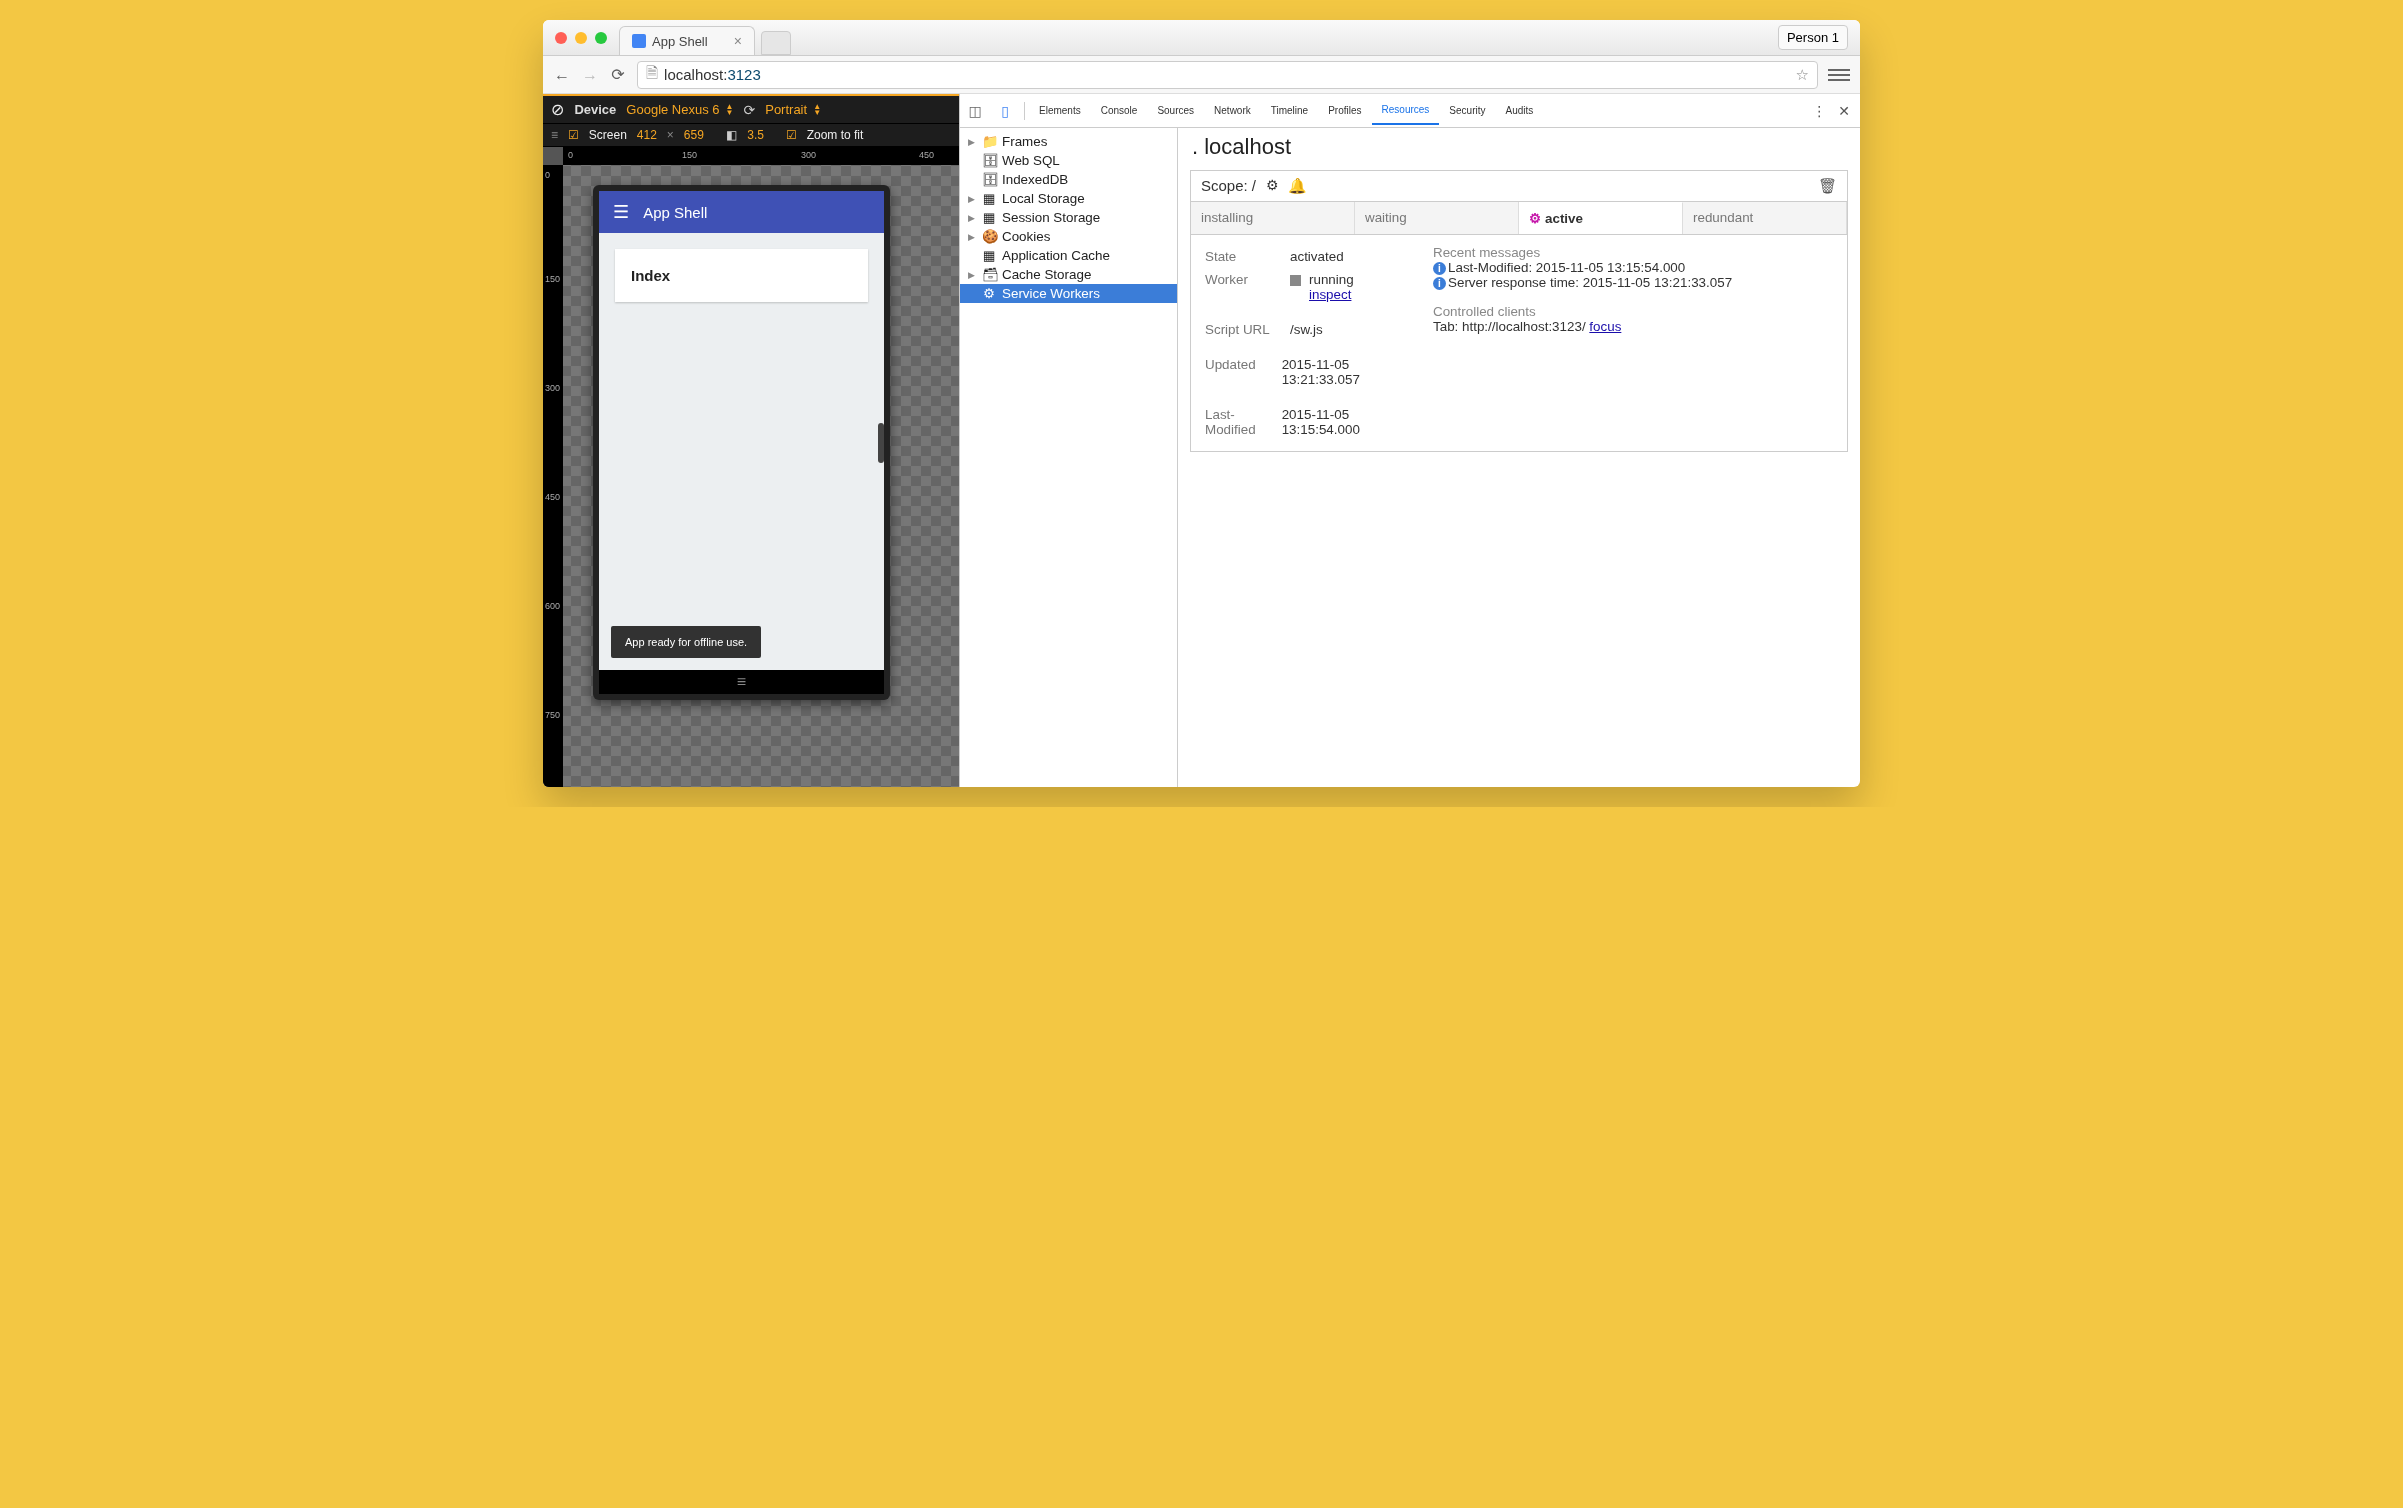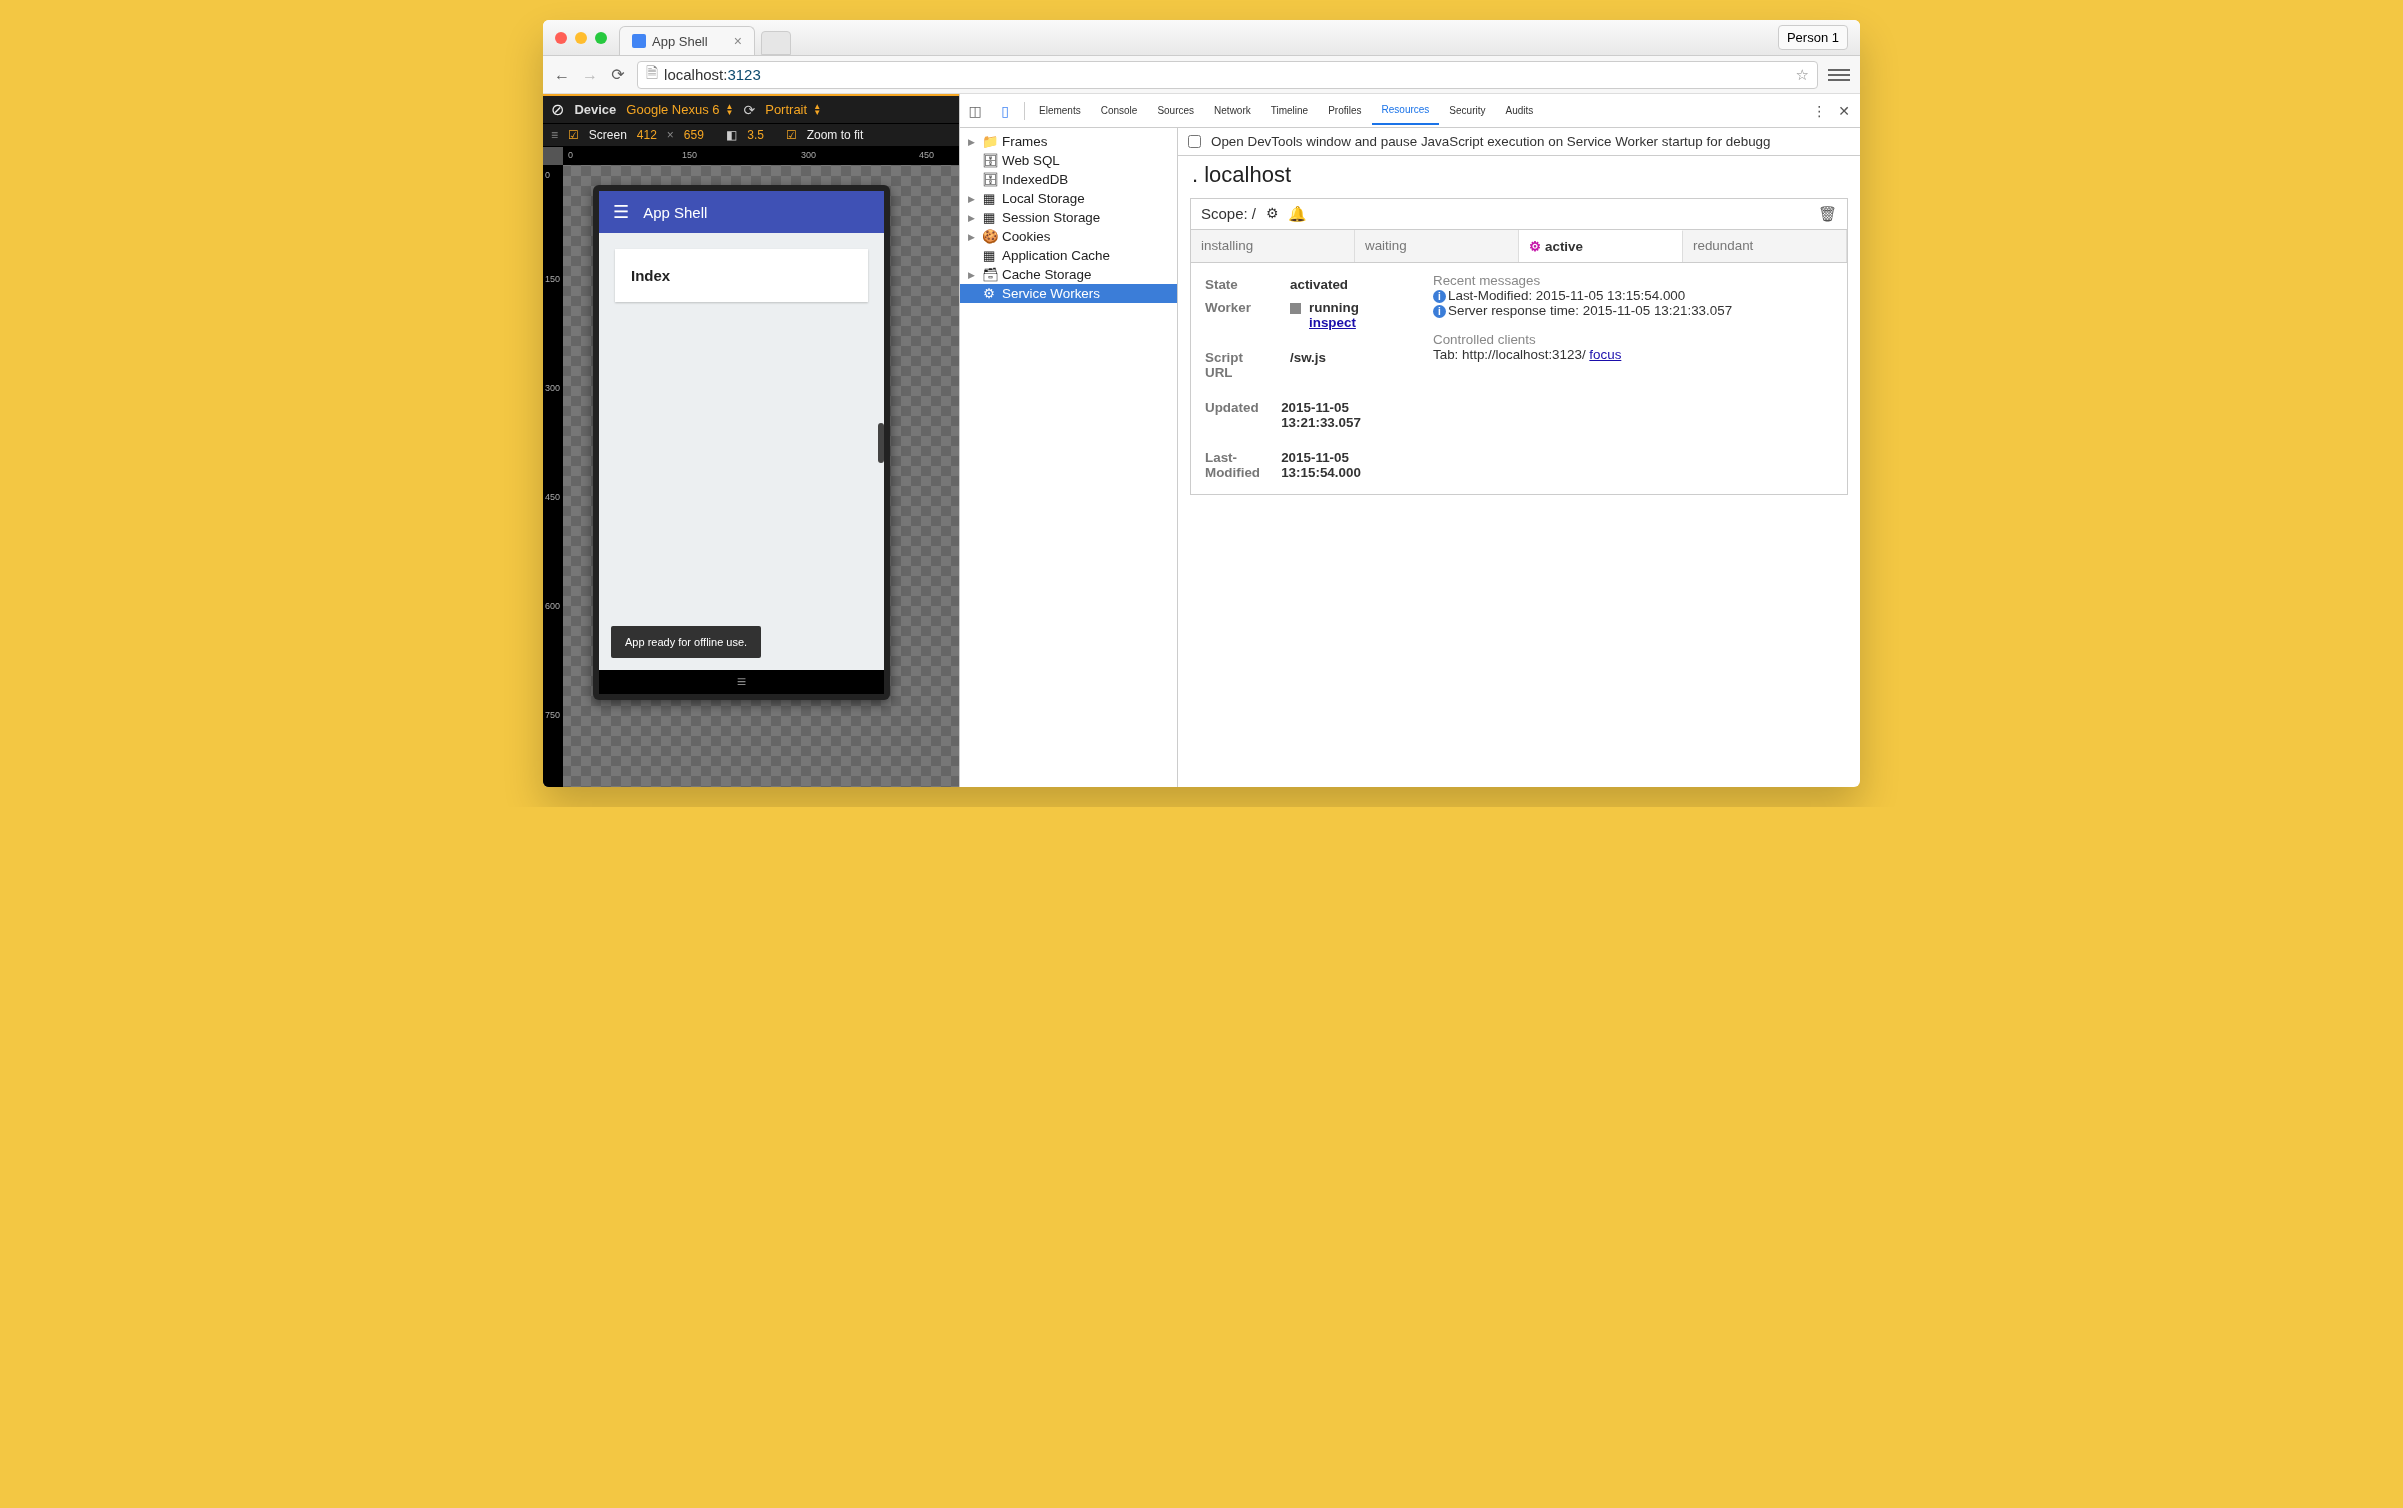--- a/index.html
+++ b/index.html
@@ -78,21 +78,21 @@
 .scope-tabs { margin:4px 12px 0 12px; border:1px solid #ccc; }
 .scope-head { display:flex; align-items:flex-start; gap:10px; padding:6px 10px; border-bottom:1px solid #ccc; font-size:15px; }
 .scope-head .trash { margin-left:auto; color:#555; }
 .status-tabs { display:flex; border-bottom:1px solid #ccc; background:#f4f4f4; }
 .status-tabs .st { flex:1; padding:8px 10px; color:#777; border-right:1px solid #ddd; }
 .status-tabs .st.active { background:#fff; color:#333; font-weight:700; border-top:1px solid #fff; }
 .status-tabs .st.active .gear { color:#c518aa; margin-right:4px; }
 .detail { display:flex; padding:10px 14px; gap:20px; }
 .detail .col { font-size:13.4px; }
 .detail .lbl { color:#888; }
-.detail .row { display:flex; gap:16px; padding:4px 0;font-weight:bold; }
+.detail .row { display:flex; gap:16px; padding:4px 0; }
 .detail .lblcell { width:69px; color:#777; }
 .detail a { color:#1a0dab; text-decoration:underline; }
 .sqstop { display:inline-block; width:11px; height:11px; background:#888; margin-right:8px; vertical-align:middle; }
 .info-i { display:inline-block; width:13px; height:13px; border-radius:50%; background:#3b7dd8; color:#fff; font-size:10px; text-align:center; line-height:13px; margin-right:2px; font-weight:bold; font-style:normal;}
 .bell { font-size:15px; }
 .gearico { font-size:14px; }
 </style>
 </head>
 <body>
 
@@ -265,24 +265,20 @@
               <span class="tree-icon">🗃</span>
               <span>Cache Storage</span>
             </div>
             <div class="tree-item sel">
               <span class="tri"></span>
               <span class="tree-icon">⚙</span>
               <span>Service Workers</span>
             </div>
           </div>
         <div class="panel">
-          <div class="panel-info">
-            <input type="checkbox" style="">
-            <span>Open DevTools window and pause JavaScript execution on Service Worker startup for debugg</span>
-          </div>
           <div class="host-title">. <span>localhost</span></div>
           <div class="scope-tabs">
             <div class="scope-head">
               <span>Scope: /</span>
               <span class="gearico">⚙</span>
               <span class="bell">🔔</span>
               <span class="trash">🗑</span>
             </div>
             <div class="status-tabs" id="status-tabs">
                 <div class="st">installing</div>

